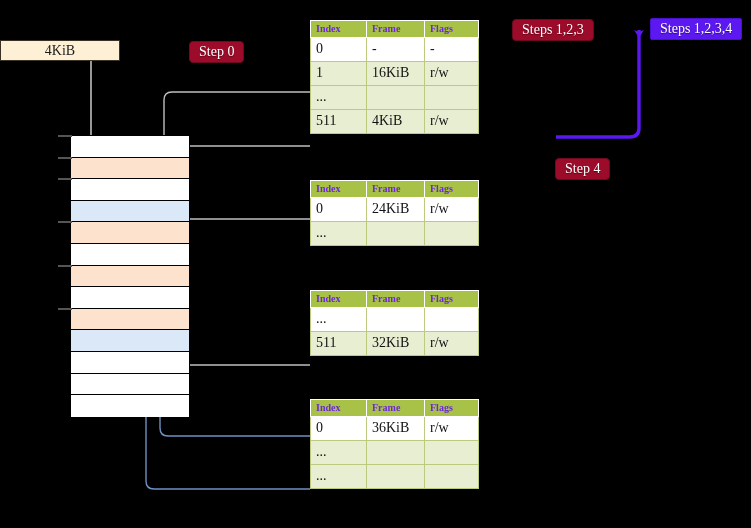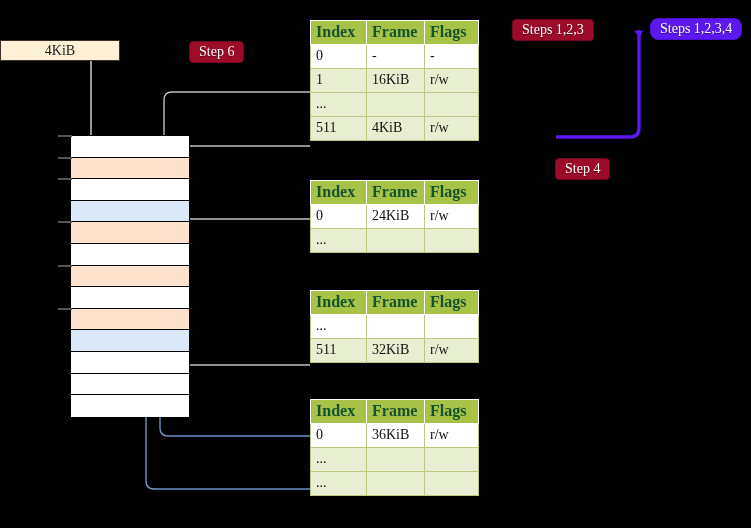--- a/index.html
+++ b/index.html
@@ -62,21 +62,21 @@
     line-height: 1.1;
   }
   .badge-red {
     background: #9c0c2a;
     border: 1px solid #6d0a1f;
     text-shadow: 0 1px 1px rgba(0,0,0,.5);
   }
   .badge-blue {
     background: #5b18f0;
     border: 1px solid #4a10cc;
-    border-radius: 8px;
+    border-radius: 2px;
     text-shadow: 0 1px 1px rgba(0,0,0,.5);
   }
   #badge-step0   { left: 189px; top: 41px; }
   #badge-step4   { left: 519px; top: 158px; margin-left: 36px; }
   #badge-steps123{ left: 512px; top: 19px; }
   #badge-steps1234{ left: 650px; top: 18px; }
 
   
   #memgrid {
     position: absolute;
@@ -112,26 +112,26 @@
     position: absolute;
     border-collapse: collapse;
     border: 1px solid #9aa84a;
     background: #ffffff;
     font-size: 14px;
     color: #111111;
     table-layout: fixed;
   }
   .ptable th {
     background: #a8c248;
-    color: #14532d;
+    color: #6d28d9;
     font-weight: bold;
     text-align: left;
     padding: 2px 5px 3px 5px;
     border: 1px solid #ffffff;
-    font-size: 16px;
+    font-size: 10px;
   }
   .ptable td {
     padding: 2px 5px 3px 5px;
     border: 1px solid #bcc97e;
     text-align: left;
     height: 18px;
     overflow: hidden;
     white-space: nowrap;
   }
   .ptable tr.odd td  { background: #ffffff; }
@@ -198,21 +198,21 @@
       <div class="memrow"></div>
       <div class="memrow orange"></div>
       <div class="memrow"></div>
       <div class="memrow orange"></div>
       <div class="memrow blue"></div>
       <div class="memrow"></div>
       <div class="memrow"></div>
       <div class="memrow"></div>
     </div>
 
-  <div id="badge-step0" class="badge badge-red">Step 6</div>
+  <div id="badge-step0" class="badge badge-red">Step 0</div>
   <div id="badge-step4" class="badge badge-red">Step 4</div>
   <div id="badge-steps123" class="badge badge-red">Steps 1,2,3</div>
   <div id="badge-steps1234" class="badge badge-blue">Steps 1,2,3,4</div>
 
   <table class="ptable" id="table-0">
       <colgroup>
         <col class="col-index">
         <col class="col-frame">
         <col class="col-flags">
       </colgroup>

